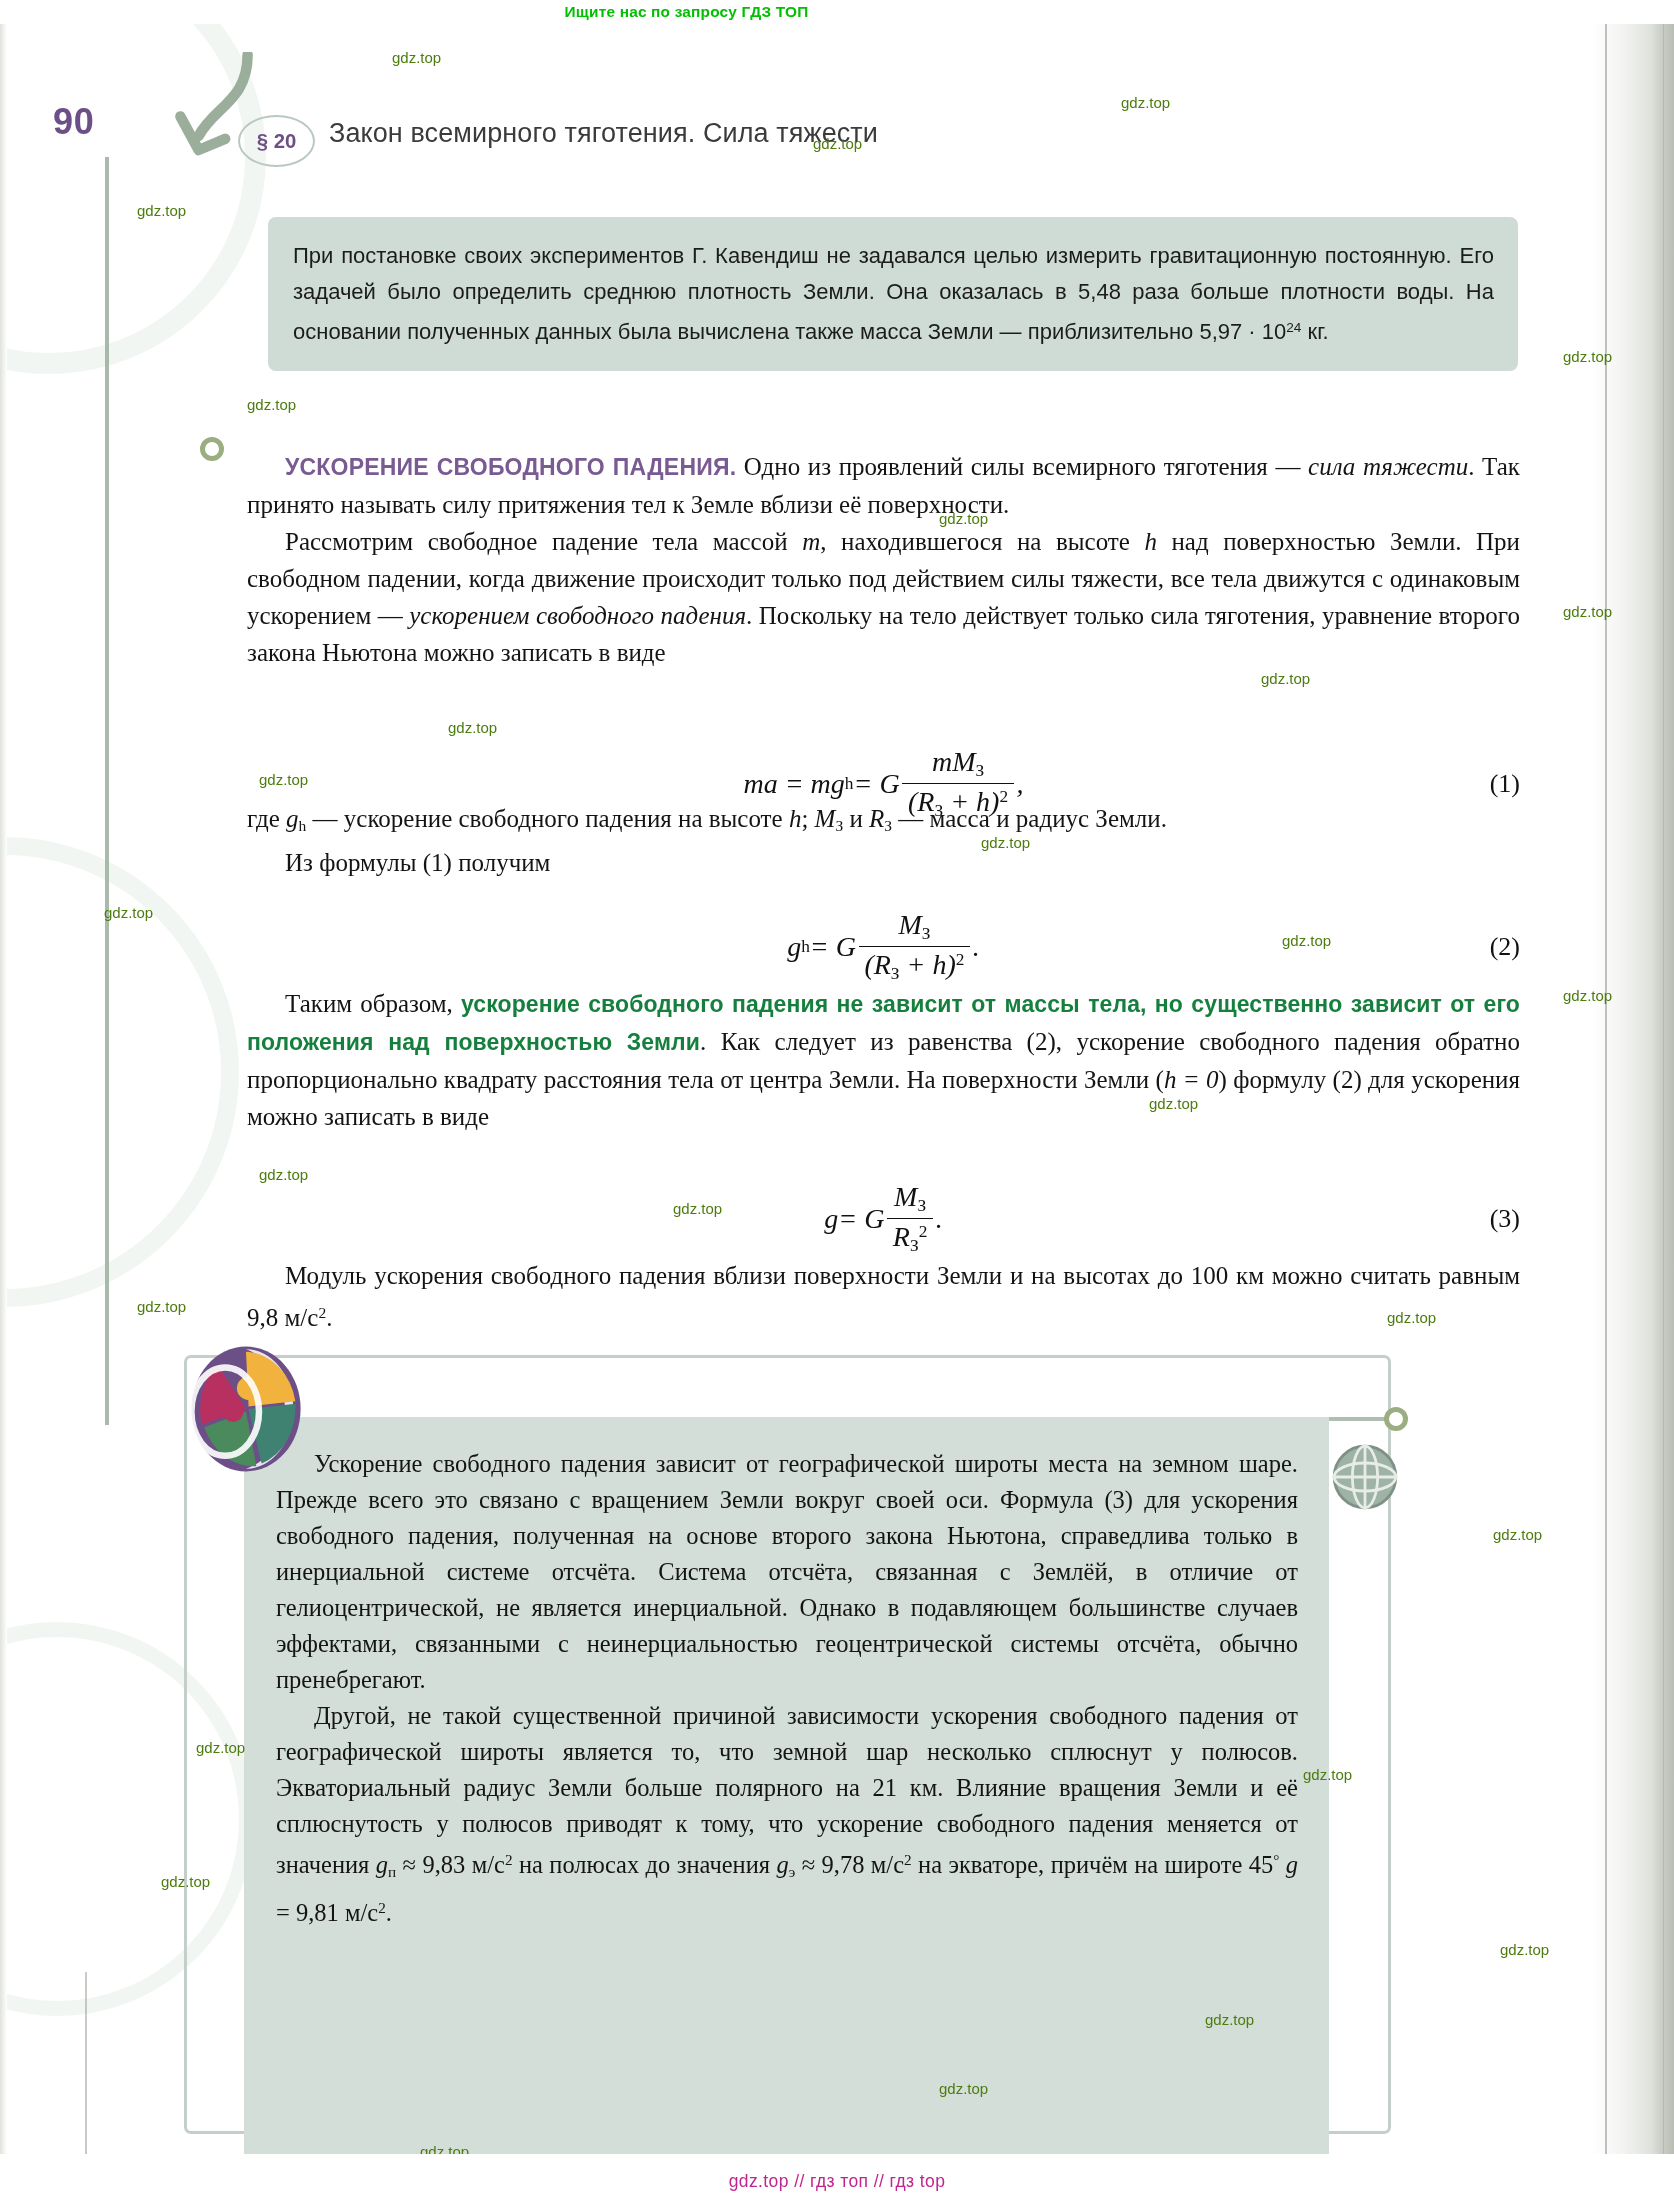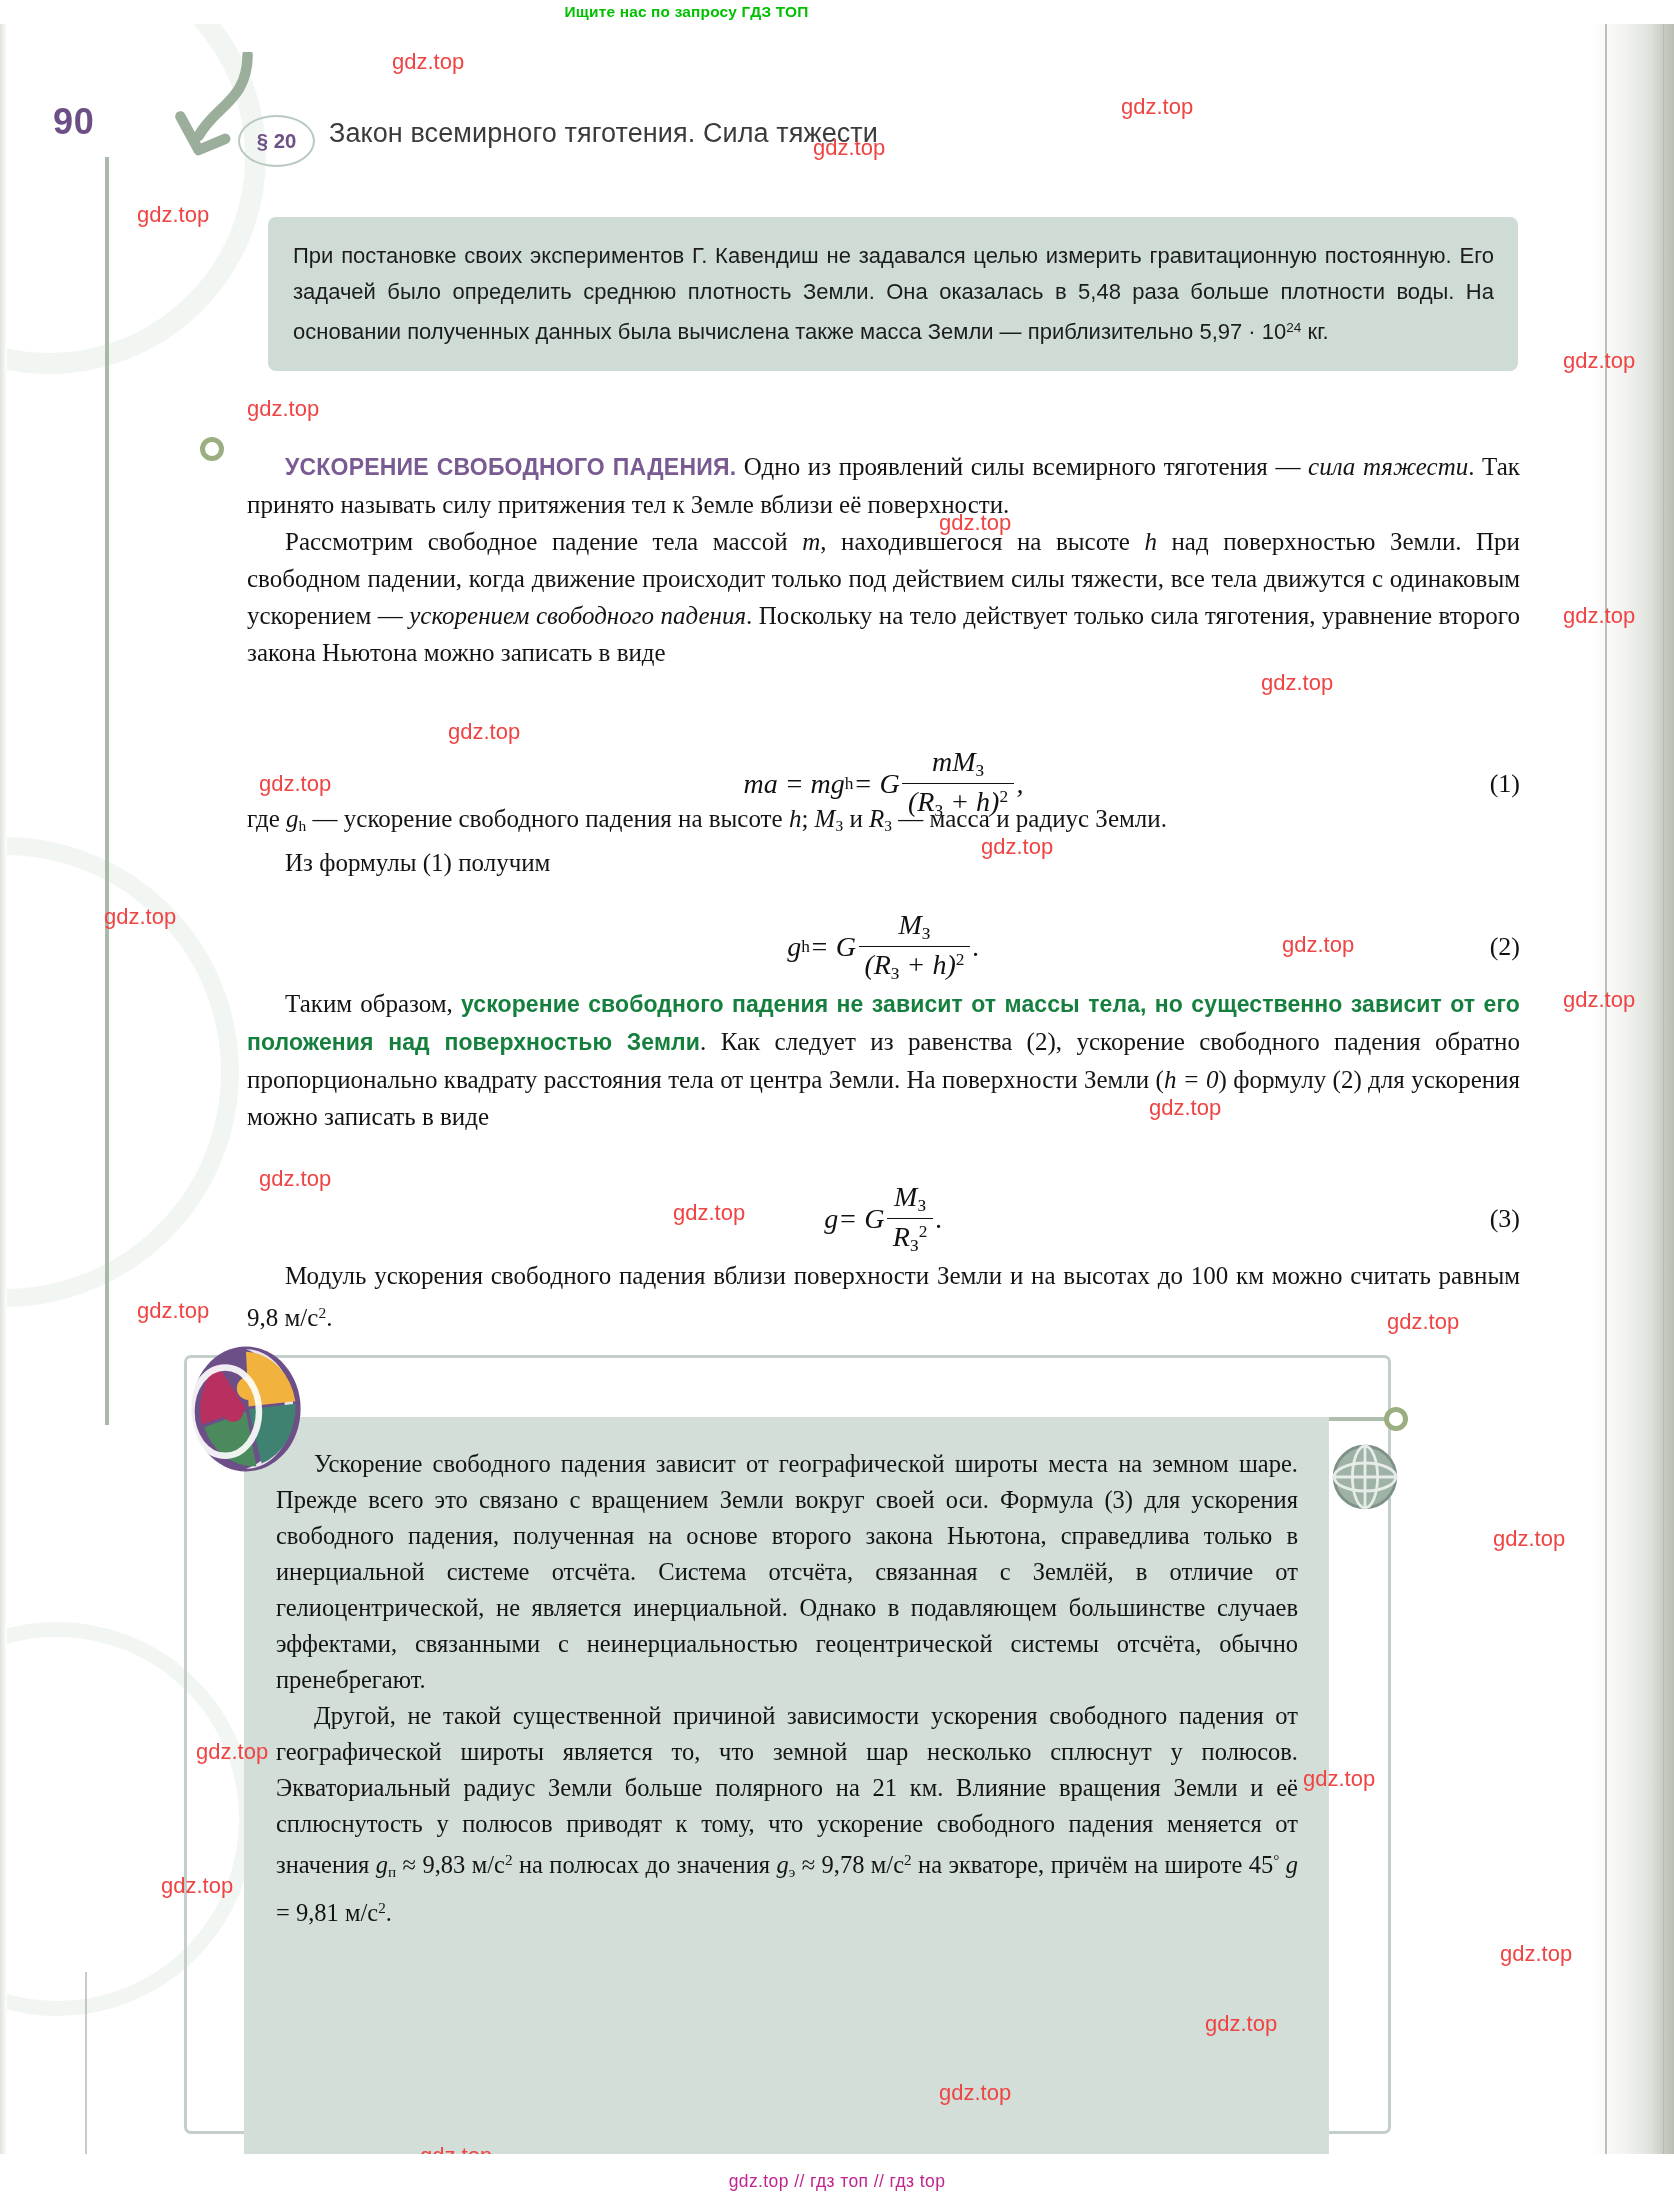--- a/index.html
+++ b/index.html
@@ -182,21 +182,21 @@
   .bb-outline{
     position:absolute;left:184px;top:1331px;width:1207px;height:779px;
     border:3.5px solid #c3cfc8;border-radius:7px;
     box-sizing:border-box;
   }
 
   
   .wm{
     position:absolute;
     font-family:"Liberation Sans", sans-serif;
-    font-size:22px;color:#ef4444;
+    font-size:15px;color:#4d7c0f;
     white-space:nowrap;pointer-events:none;
   }
 
   
   .footer{
     position:absolute;left:0;bottom:12.6px;width:1674px;
     text-align:center;
     font-family:"Liberation Sans", sans-serif;
     font-size:17.5px;color:#c0258f;letter-spacing:0.4px;
   }

